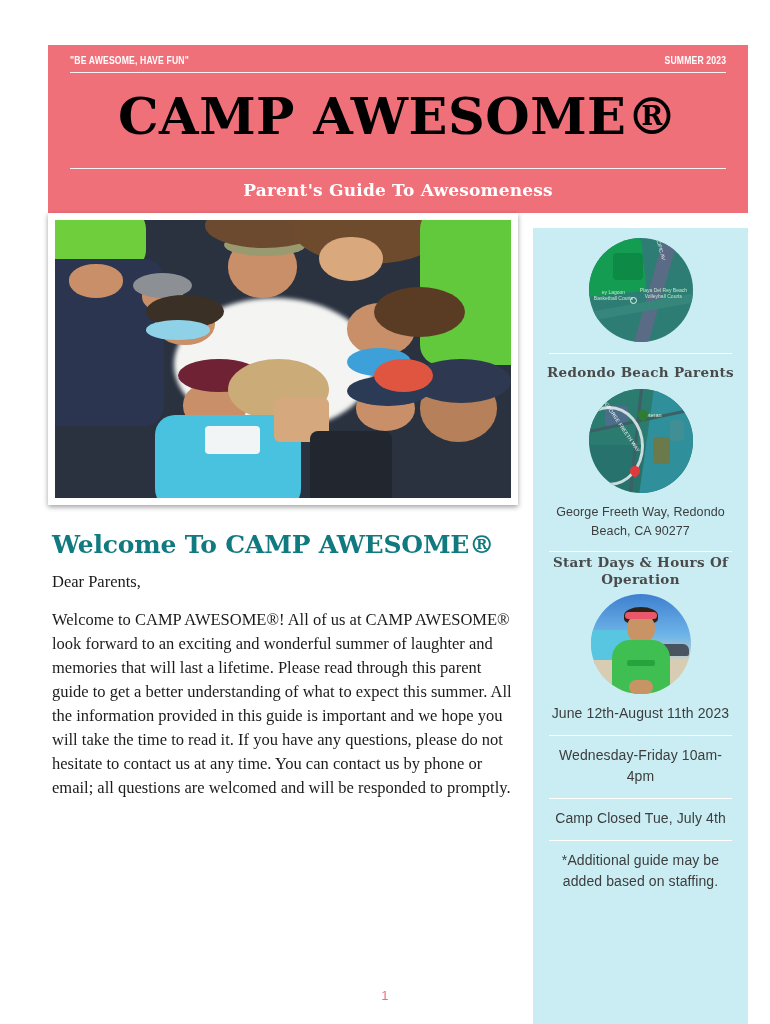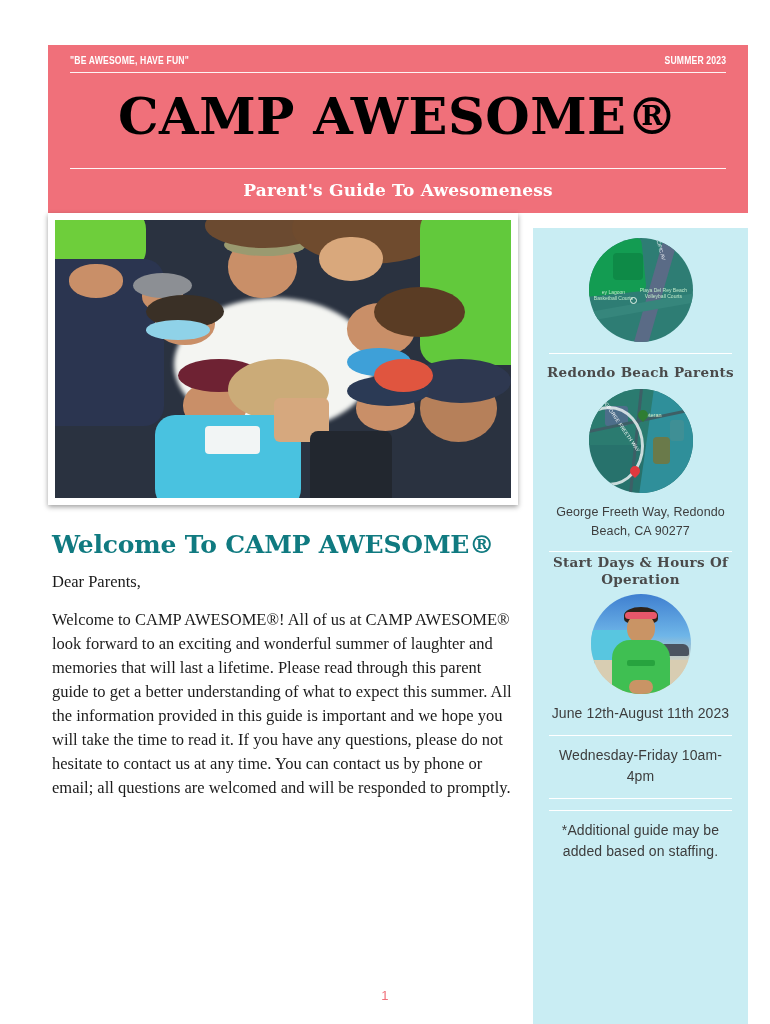--- a/index.html
+++ b/index.html
@@ -390,17 +390,18 @@
       <div class="gog"></div>
       <div class="body"></div>
       <div class="logo"></div>
       <div class="hand"></div>
     </div>
 
     <div class="hours-item">June 12th-August 11th 2023</div>
     <div class="side-divider"></div>
     <div class="hours-item">Wednesday-Friday 10am-4pm</div>
     <div class="side-divider"></div>
+    <div class="hours-item">Camp Closed Tue, July 4th</div>
     <div class="side-divider"></div>
     <div class="hours-item">*Additional guide may be added based on staffing.</div>
 
   </aside>
 </div>
 
 </body></html>

